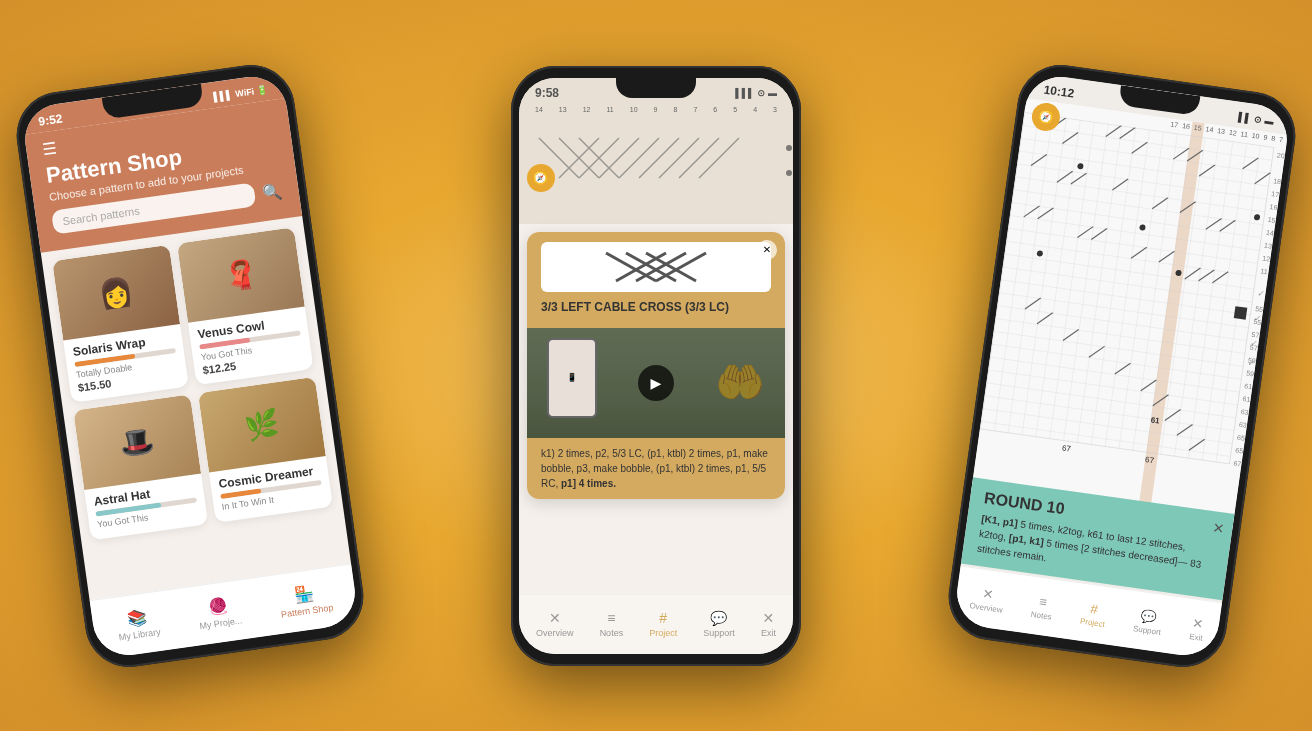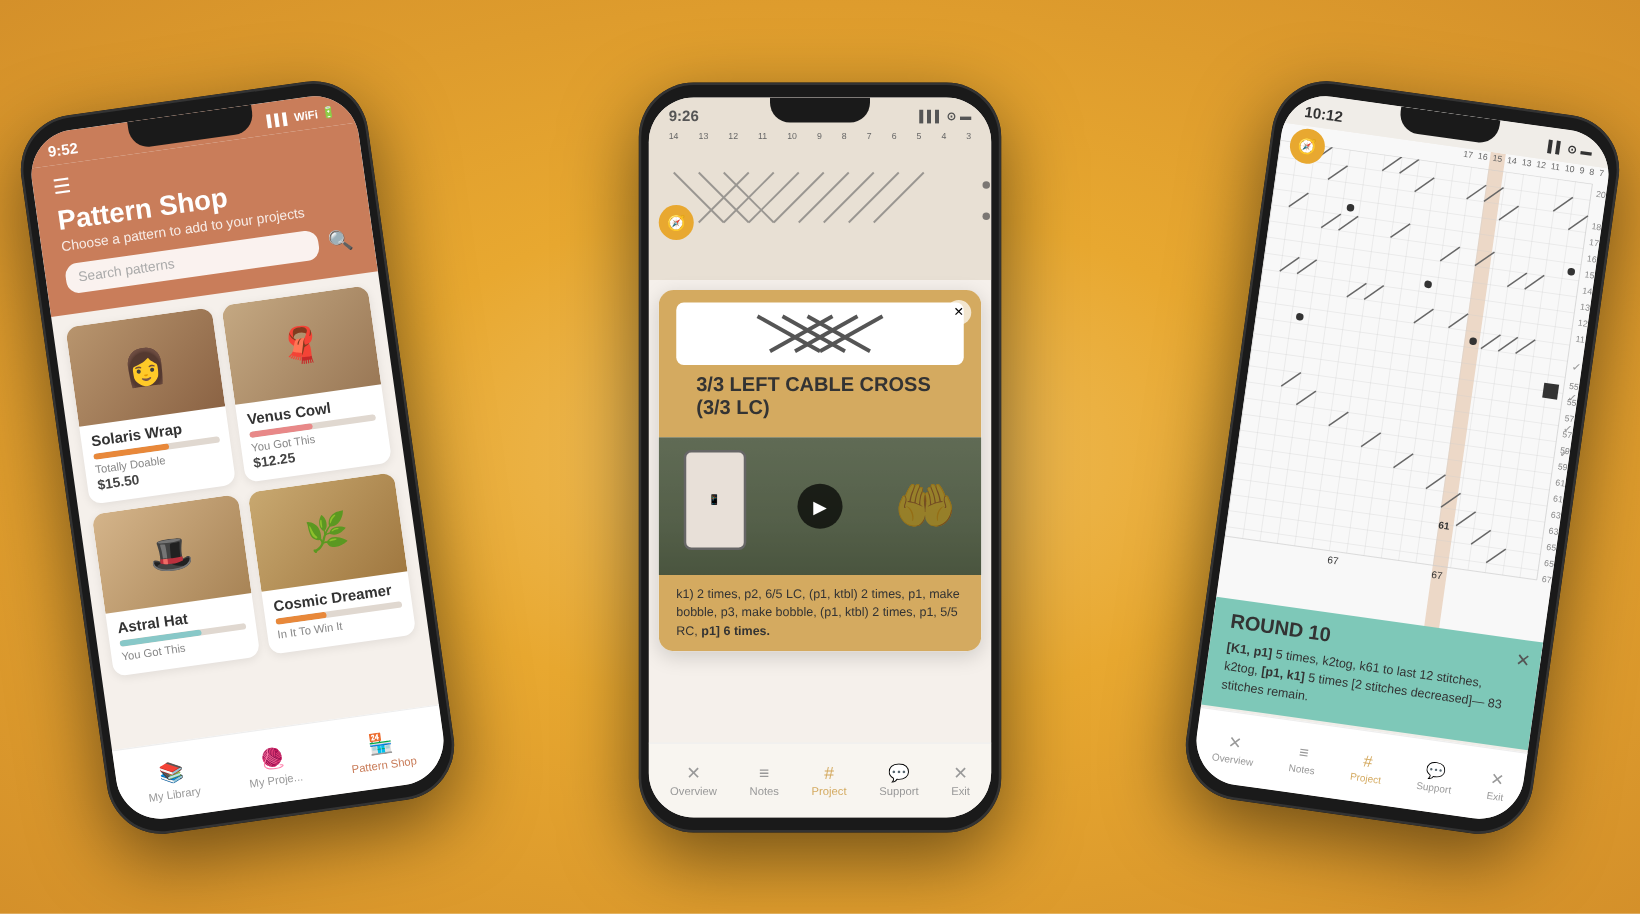--- a/index.html
+++ b/index.html
@@ -266,25 +266,24 @@
       height: 50px;
       display: flex;
       align-items: center;
       justify-content: center;
       font-size: 24px;
       color: #555;
       overflow: hidden;
     }
 
     .popup-title {
-      font-size: 16px;
+      font-size: 12px;
       font-weight: 700;
       color: #333;
       margin-bottom: 4px;
-      margin-left: 16px;
     }
 
     .popup-desc {
       font-size: 11px;
       color: #555;
       line-height: 1.4;
     }
 
     .video-overlay {
       position: absolute;
@@ -568,21 +567,21 @@
       </div>
     </div>
   </div>
 </div>
 
 <div class="phone phone-center">
   <div class="phone-screen center-screen">
     <div class="phone-notch phone-notch-small"></div>
 
     <div class="status-bar" style="background:#e8e0d4; color:#555;">
-      <span class="status-time">9:26</span>
+      <span class="status-time">9:58</span>
       <div class="status-icons">
         <span style="font-size:9px;">▌▌▌</span>
         <span style="font-size:9px;">⊙</span>
         <span style="font-size:9px;">▬</span>
       </div>
     </div>
 
     <div class="chart-area">
 
       <div style="position:absolute; top:2px; left:0; right:0; display:flex; justify-content:space-around; padding:0 8px; font-size:7px; color:#666; z-index:2;">
@@ -649,23 +648,23 @@
         </div>
         <div class="video-overlay">
           <div class="play-btn">▶</div>
         </div>
 
         <div style="position:absolute; left:20px; top:10px; width:50px; height:80px; background:#e8e0d8; border-radius:6px; border:2px solid #666; display:flex; align-items:center; justify-content:center; font-size:8px; color:#888;">📱</div>
       </div>
 
       <div class="popup-instruction">
         <span>
-          <span>k1) 2 times, p2, 6/5 LC,</span>
+          <span>k1) 2 times, p2, 5/3 LC,</span>
           <span> (p1, ktbl) 2 times, p1, make bobble, p3, make bobble, (p1, ktbl) 2 times, p1, 5/5 RC, </span>
-          <span style="font-weight:700;">p1] 6 times.</span>
+          <span style="font-weight:700;">p1] 4 times.</span>
         </span>
       </div>
     </div>
 
     <div class="bottom-nav center-nav">
       <div class="nav-item-center">
         <span style="font-size:14px;">✕</span>
         <span>Overview</span>
       </div>
       <div class="nav-item-center">

